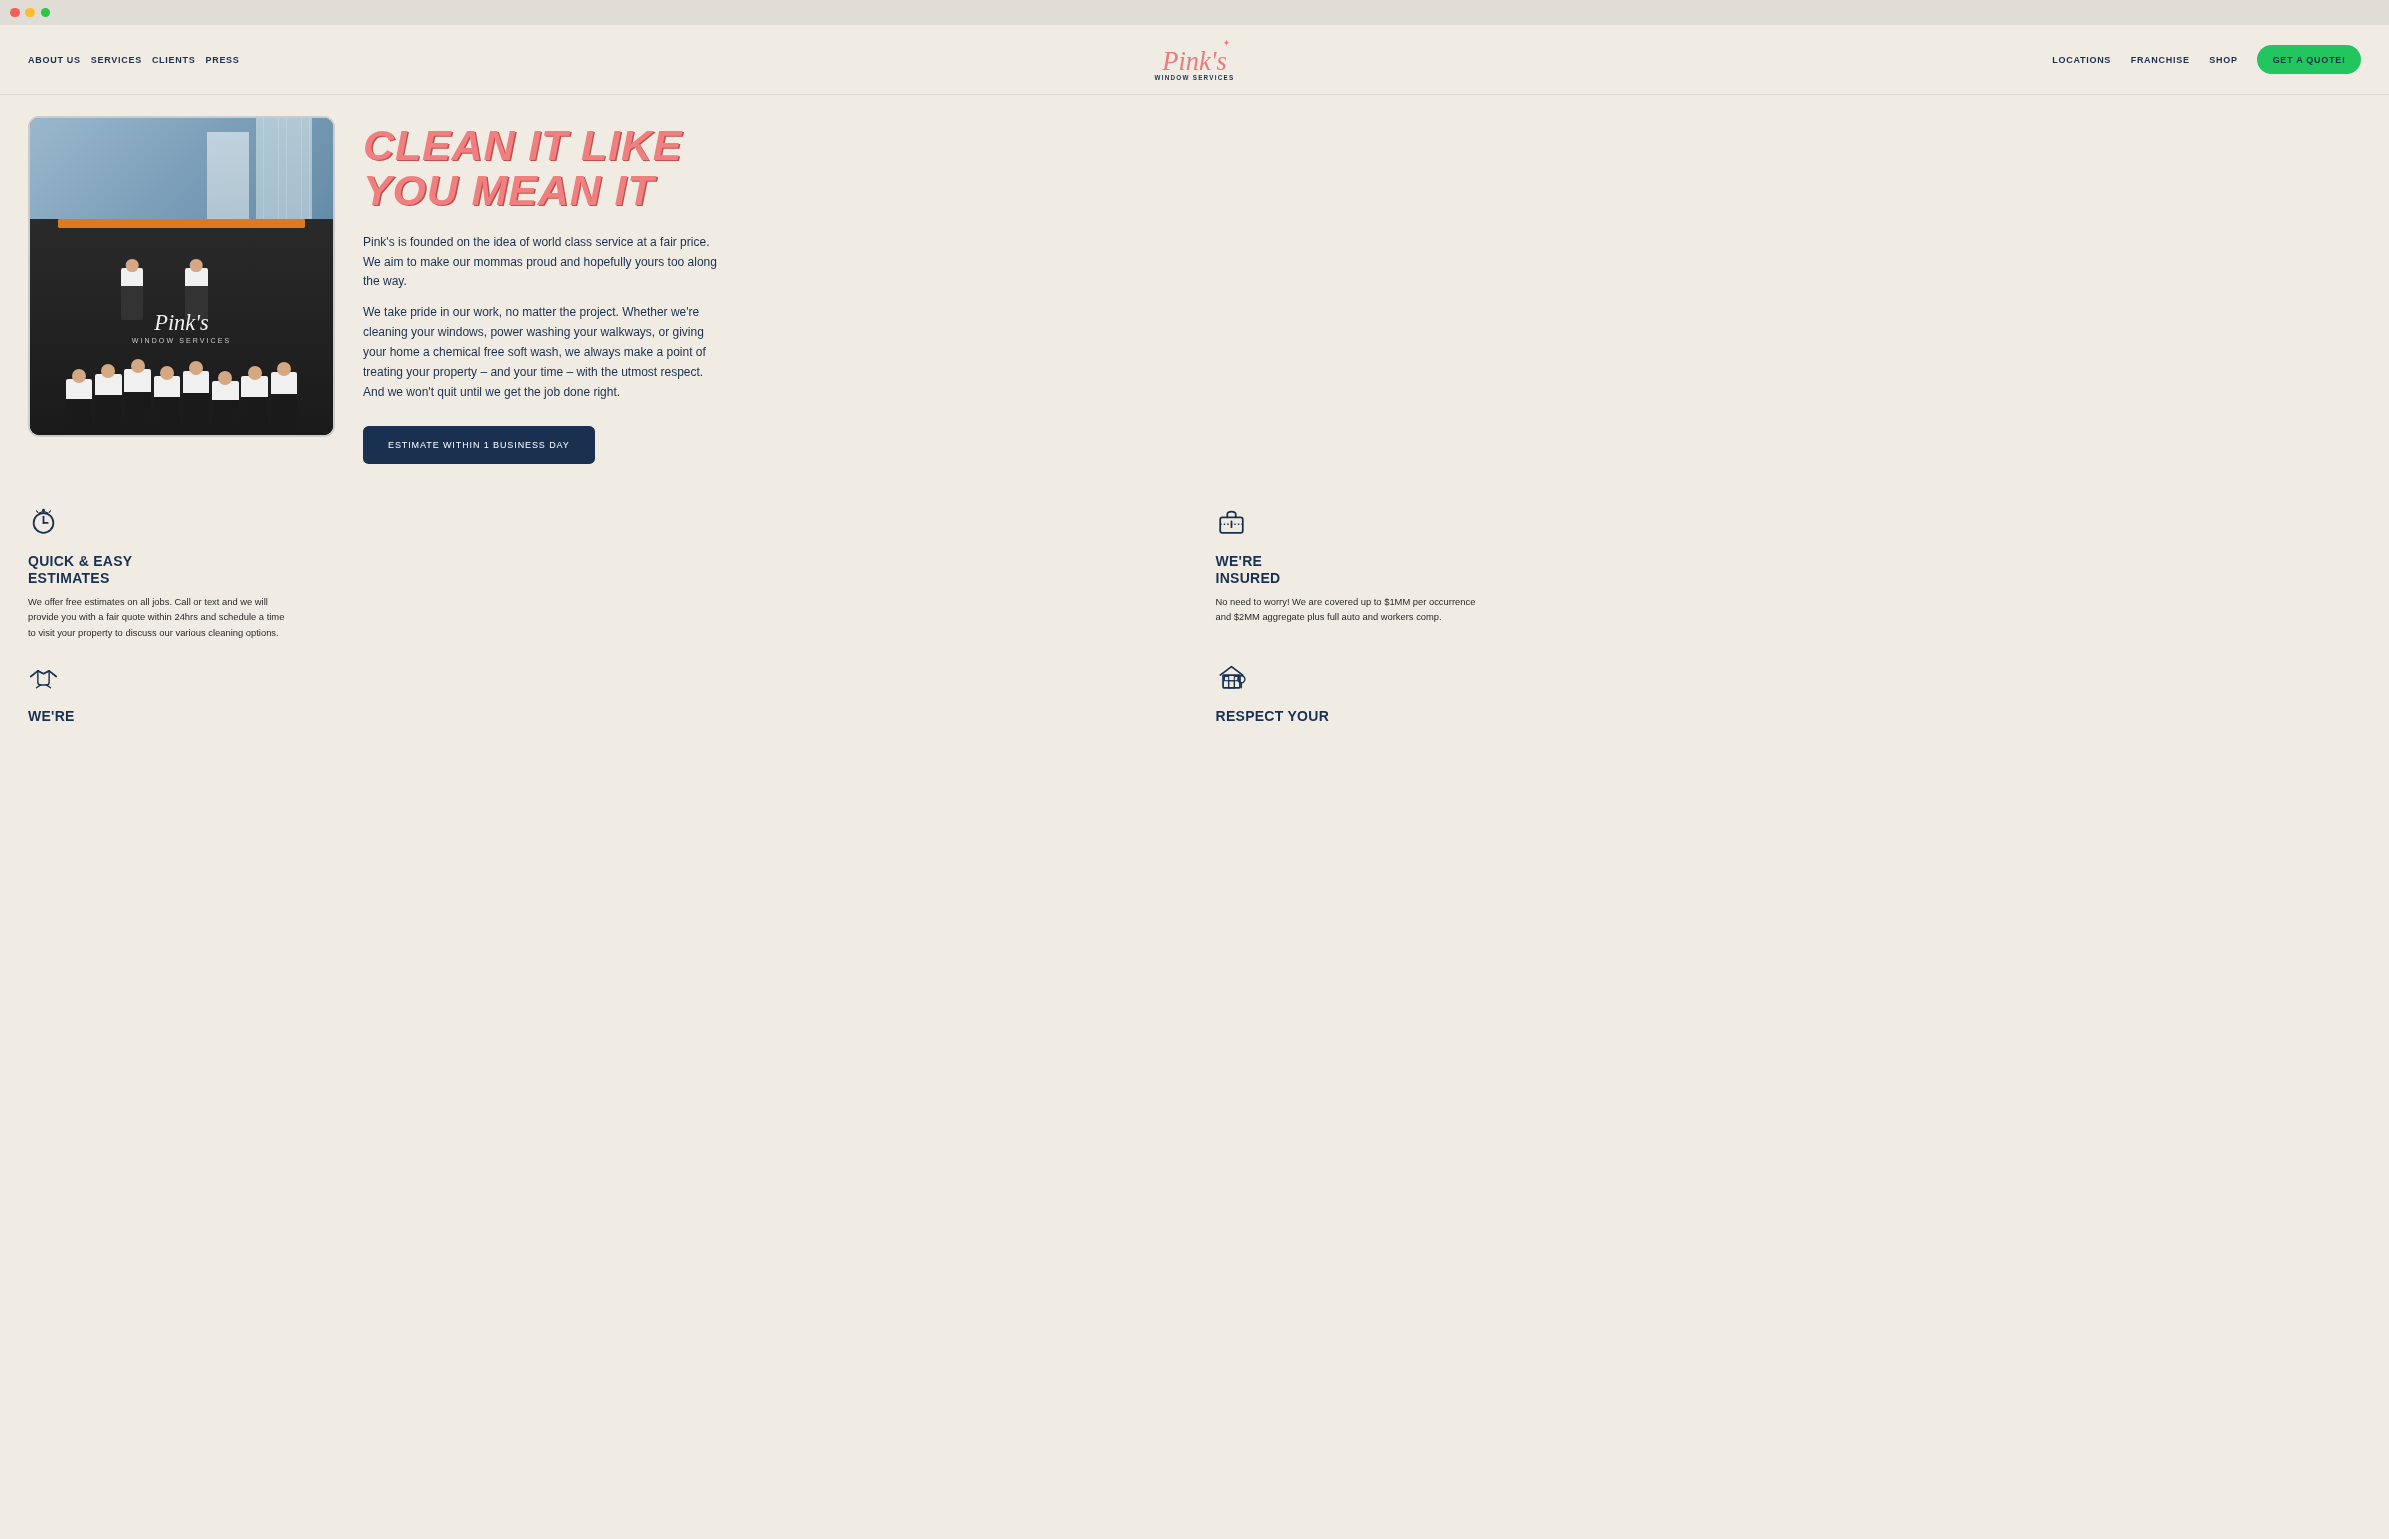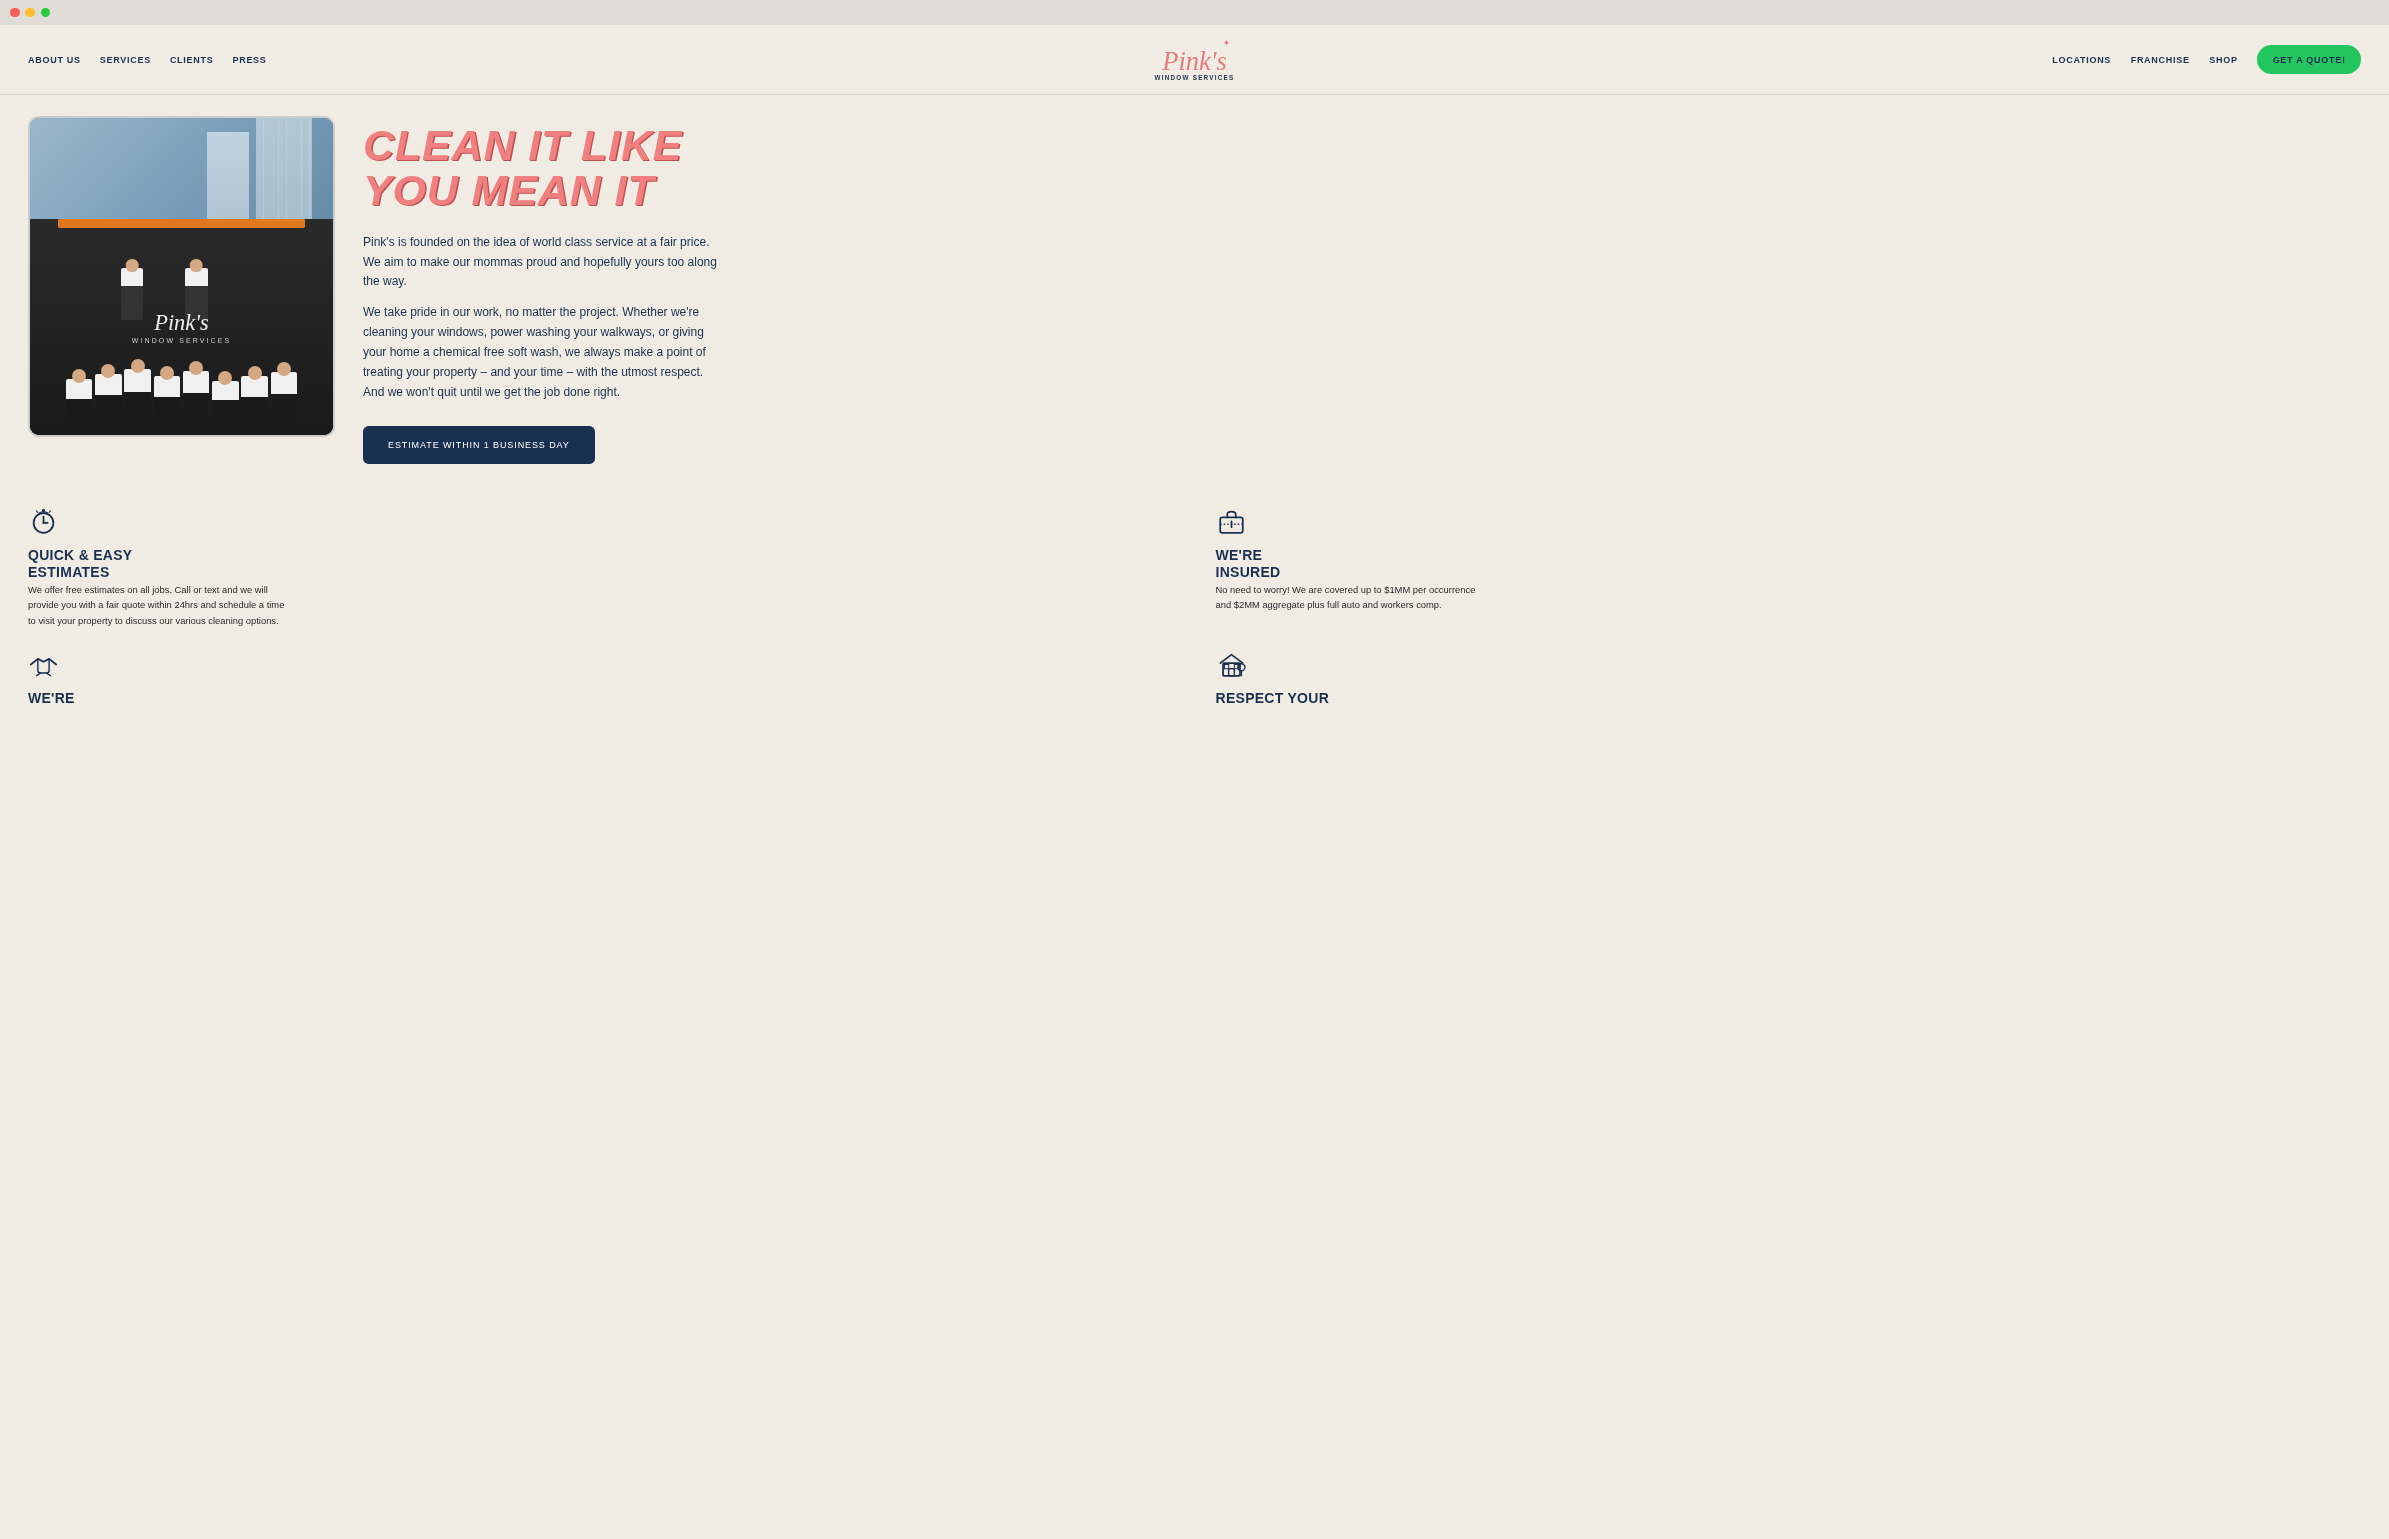--- a/index.html
+++ b/index.html
@@ -27,21 +27,21 @@
       background: #f0ece4;
       padding: 0 28px;
       height: 70px;
       display: flex;
       align-items: center;
       justify-content: space-between;
       border-bottom: 0.7px solid #ddd8cf;
     }
     .nav-left {
       display: flex;
-      gap: 19px;
+      gap: 10px;
       align-items: center;
     }
     .nav-right {
       display: flex;
       gap: 19.6px;
       align-items: center;
     }
     .nav-link {
       font-size: 9px;
       font-weight: 800;
@@ -231,21 +231,21 @@
     .features-section {
       background: #f0ece4;
       padding: 14px 28px 28px;
       display: grid;
       grid-template-columns: 1fr 1fr;
       gap: 21px 42px;
     }
     .feature-item {
       display: flex;
       flex-direction: column;
-      gap: 1px;
+      gap: 7px;
     }
     .feature-icon {
       font-size: 25px;
       color: #1a3050;
       margin-bottom: 2.8px;
     }
     .feature-title {
       font-size: 14px;
       font-weight: 900;
       color: #1a3050;

